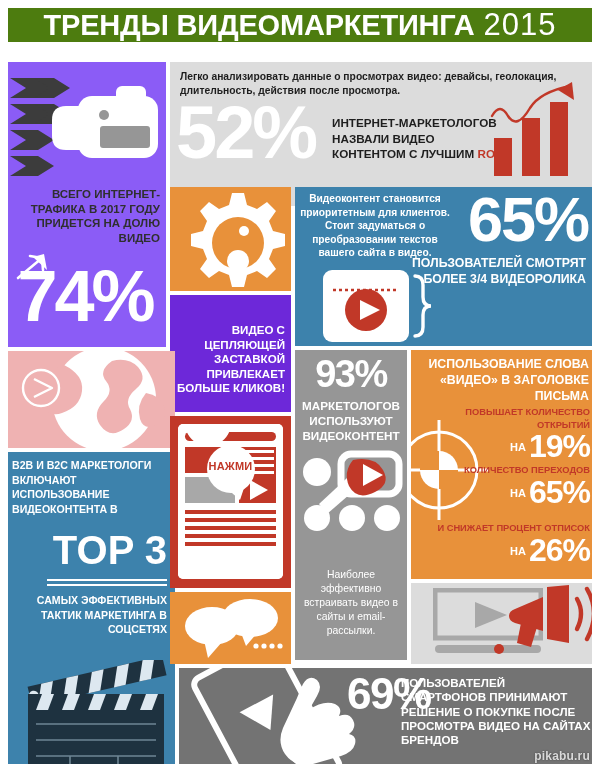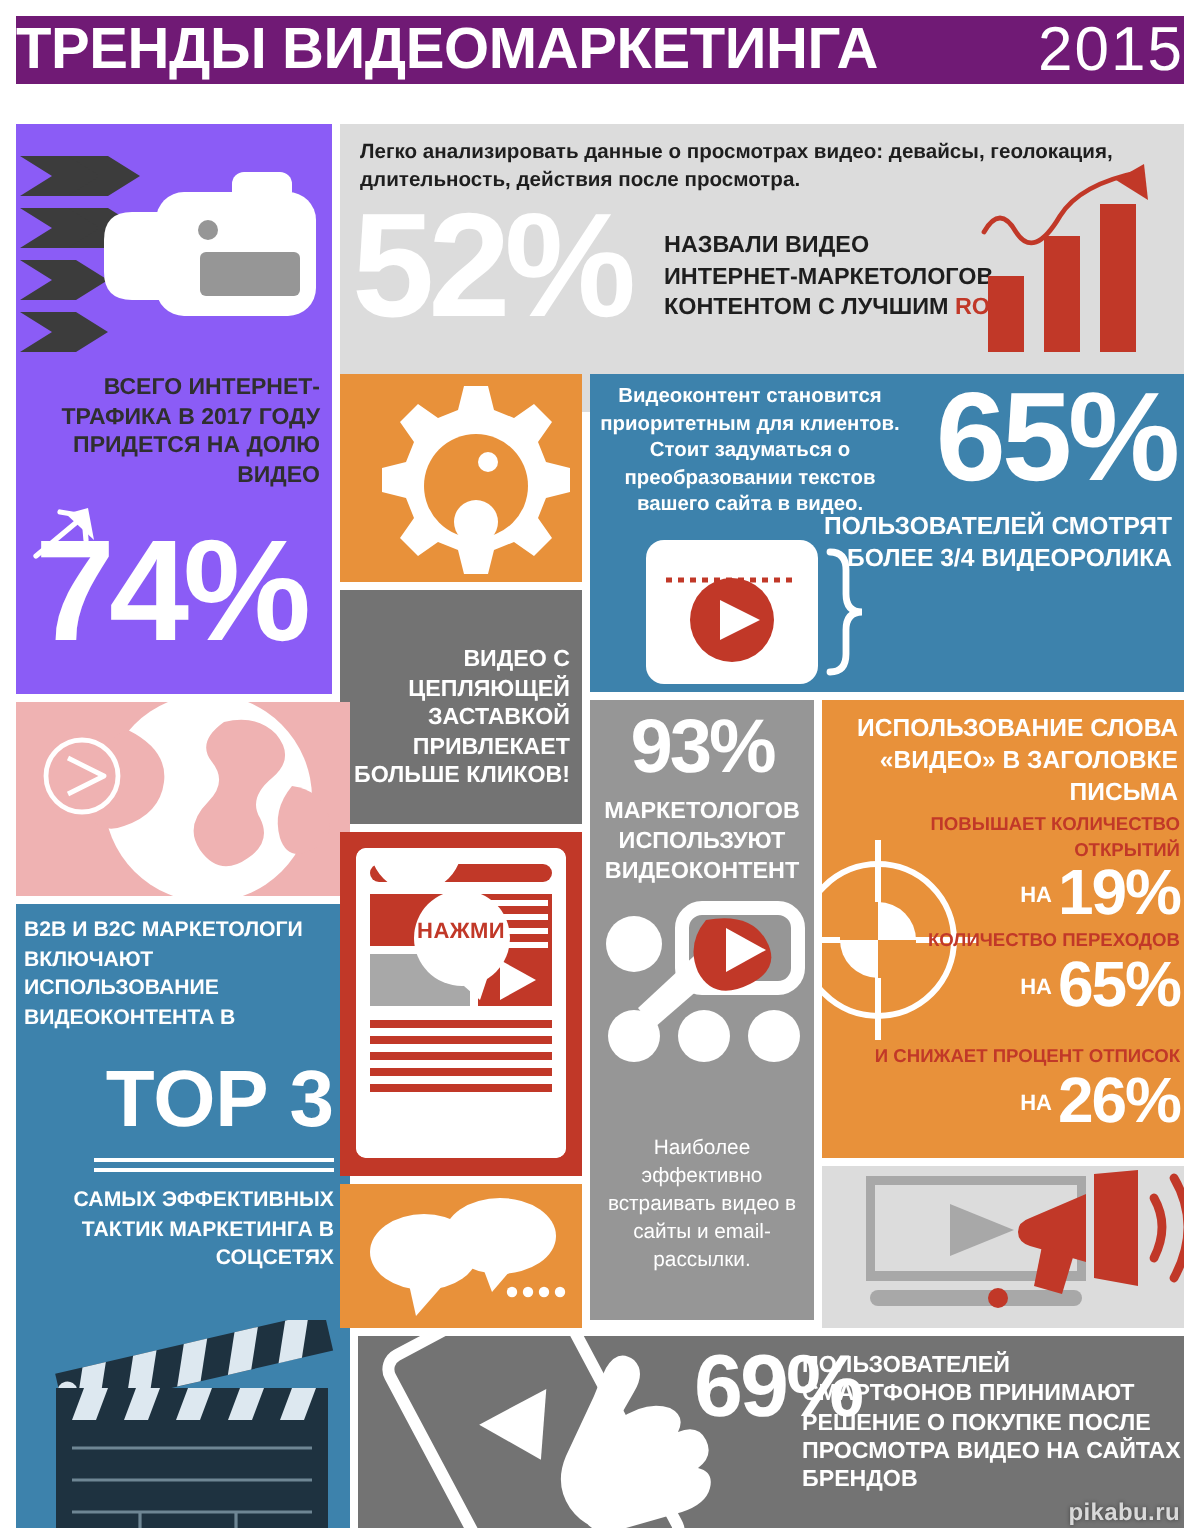--- a/index.html
+++ b/index.html
@@ -12,22 +12,22 @@
   #infographic {
     position: relative;
     width: 600px; height: 764px;
     background: #ffffff;
   }
   .panel { position: absolute; overflow: hidden; }
 
   
   #header {
     left: 8px; top: 8px; width: 584px; height: 34px;
-    background: #701a75;
-    display: flex; align-items: center; justify-content: space-between;
+    background: #4d7c0f;
+    display: flex; align-items: center; justify-content: center;
   }
   #header-title {
     color: #ffffff;
     font-size: 29px;
     font-weight: bold;
     letter-spacing: -0.2px;
     white-space: nowrap;
   }
   #header-year {
     color: #ffffff;
@@ -103,21 +103,21 @@
   #views-caption {
     position: absolute; right: 6px; top: 68px; width: 190px;
     text-align: right; color: #ffffff;
     font-size: 12.3px; font-weight: bold; line-height: 16px;
   }
   #player-icon { position: absolute; left: 28px; top: 83px; width: 110px; height: 72px; }
 
   
   #panel-cta {
     left: 170px; top: 295px; width: 121px; height: 117px;
-    background: #737373;
+    background: #6d28d9;
   }
   #cta-text {
     position: absolute; right: 6px; top: 28px; width: 112px;
     text-align: right; color: #ffffff;
     font-size: 11.6px; font-weight: bold; line-height: 14.6px;
   }
 
   
   #panel-globe {
     left: 8px; top: 351px; width: 167px; height: 97px;
@@ -295,22 +295,22 @@
       <path d="M2 28 L26 8 M26 8 L14 6 M26 8 L27 20" stroke="#ffffff" stroke-width="2.6" fill="none" stroke-linecap="round"></path>
       <polygon points="28,4 31,20 17,7" fill="#ffffff"></polygon>
     </svg>
     <div id="traffic-value">74%</div>
   </div>
 
   <div class="panel" id="panel-roi">
     <div id="roi-intro">Легко анализировать данные о просмотрах видео: девайсы, геолокация, длительность, действия после просмотра.</div>
     <div id="roi-value">52%</div>
     <div id="roi-caption">
+      <div>ИНТЕРНЕТ-МАРКЕТОЛОГОВ</div>
       <div>НАЗВАЛИ ВИДЕО</div>
-      <div>ИНТЕРНЕТ-МАРКЕТОЛОГОВ</div>
       <div><span>КОНТЕНТОМ С ЛУЧШИМ </span><span class="roi-word">ROI</span></div>
     </div>
     <svg id="roi-chart" viewBox="0 0 100 98">
       <g fill="#c13828">
         <rect x="8" y="58" width="18" height="38"></rect>
         <rect x="36" y="38" width="18" height="58"></rect>
         <rect x="64" y="22" width="18" height="74"></rect>
       </g>
       <path d="M6 36 q8 -14 16 0 q9 14 22 -8 q10 -16 40 -22" stroke="#c13828" stroke-width="2.4" fill="none" stroke-linecap="round"></path>
       <polygon points="86,2 88,20 72,10" fill="#c13828"></polygon>

